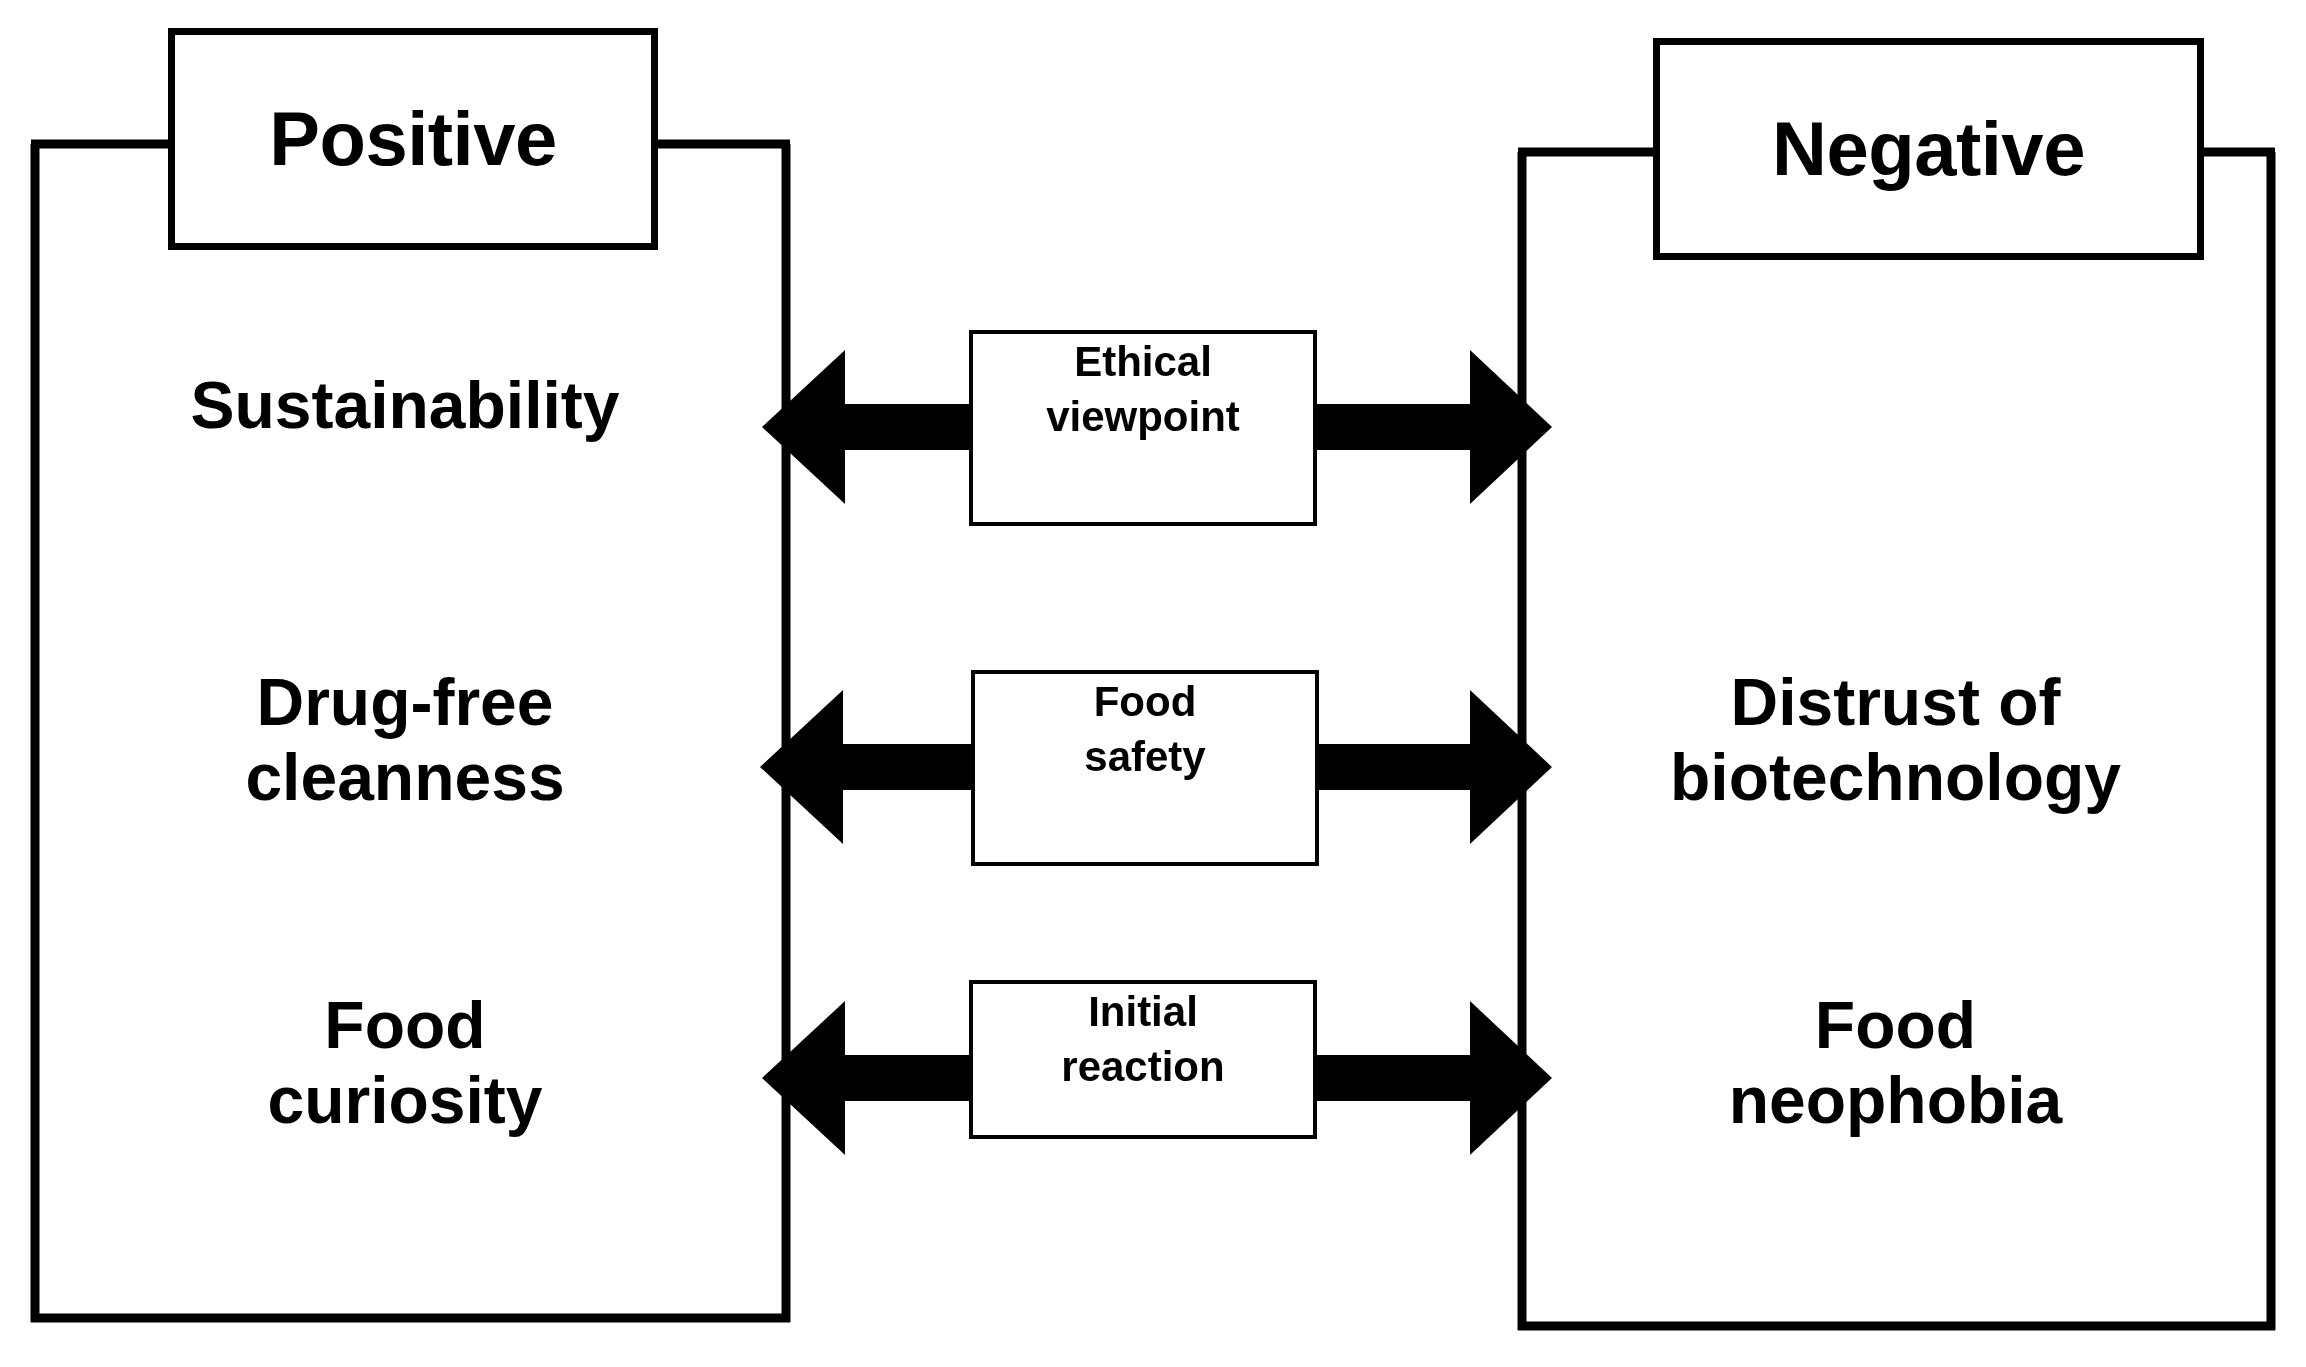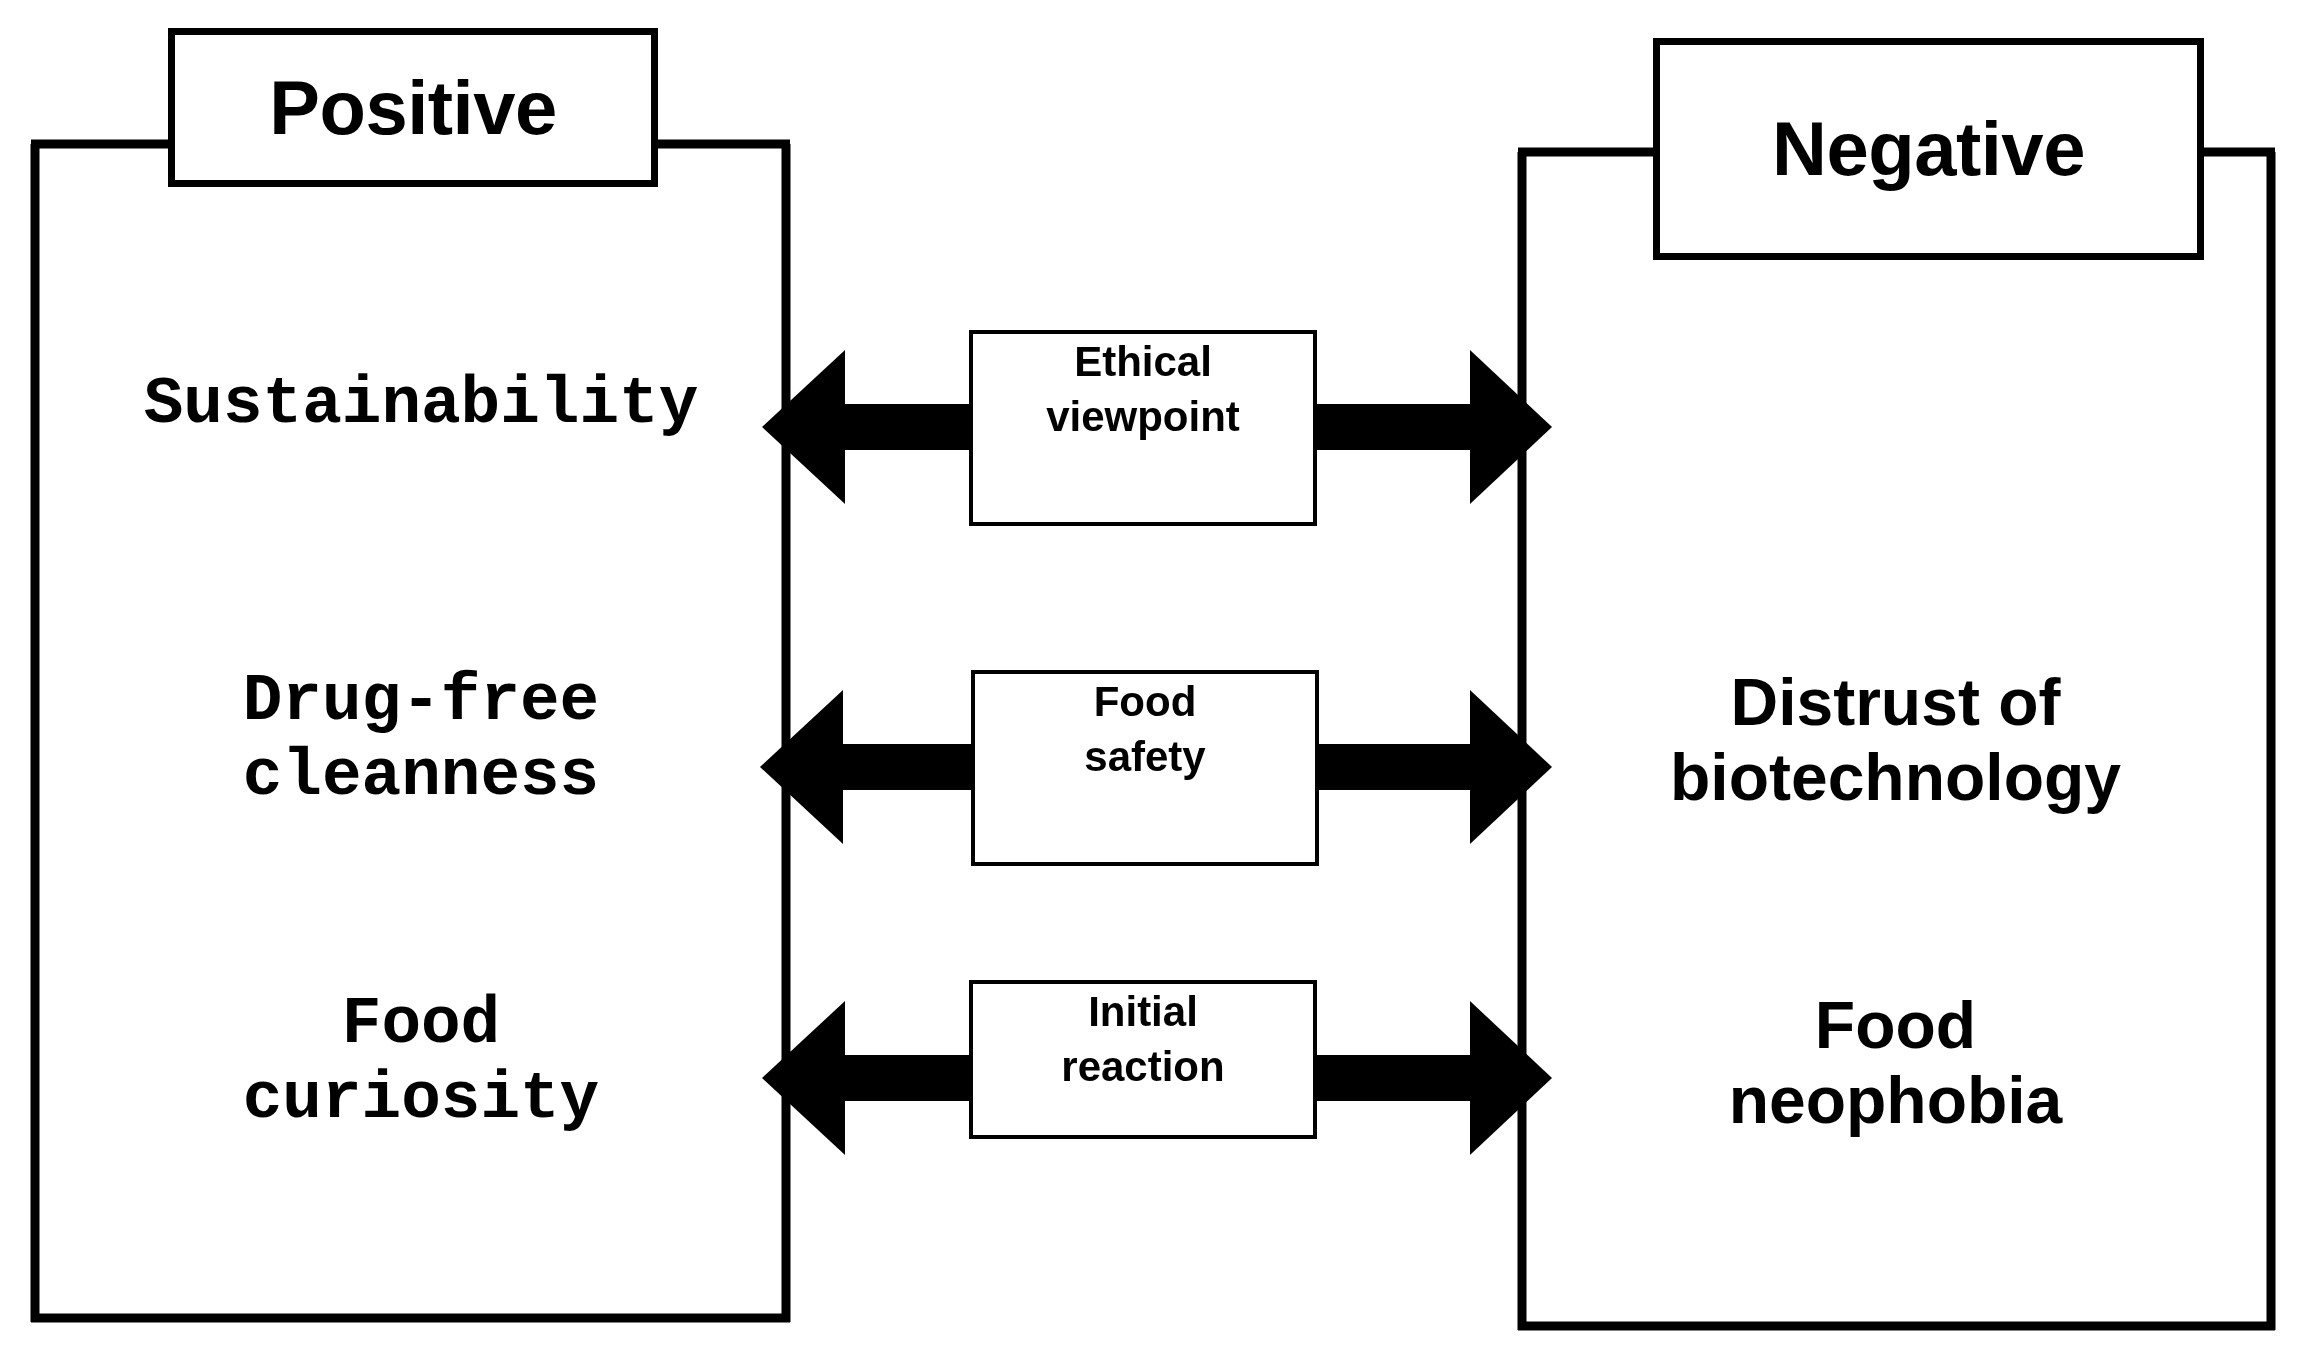--- a/index.html
+++ b/index.html
@@ -38,35 +38,35 @@
     justify-content: center;
     z-index: 5;
   }
   .header-box .header-label {
     font-size: 76px;
     font-weight: bold;
     color: #000000;
     letter-spacing: -0.5px;
     line-height: 1;
   }
-  #box-positive { left: 168px; top: 28px;  width: 490px; height: 159px; }
+  #box-positive { left: 168px; top: 28px;  width: 490px; height: 222px; }
   #box-negative { left: 1653px; top: 38px; width: 551px; height: 222px; }
 
   
   .col-item {
     position: absolute;
     text-align: center;
     font-size: 66px;
     font-weight: bold;
     color: #000000;
     line-height: 1.13;
     z-index: 4;
     white-space: pre-line;
   }
-  .left-col  { left: 56px;   width: 730px; font-family: Liberation Mono, monospace; }
+  .left-col  { left: 40px;   width: 730px; }
   .right-col { left: 1528px; width: 735px; }
 
   .row-a { top: 368px; }
   .row-b-left  { top: 665px; }
   .row-b-right { top: 665px; }
   .row-c { top: 988px; }
 
   
   .arrow-label-box {
     position: absolute;

